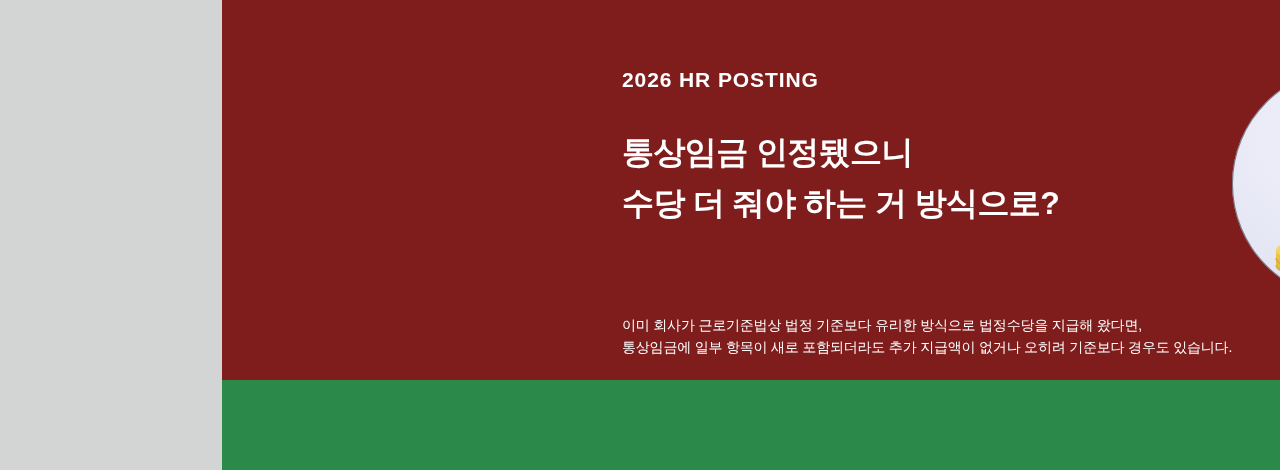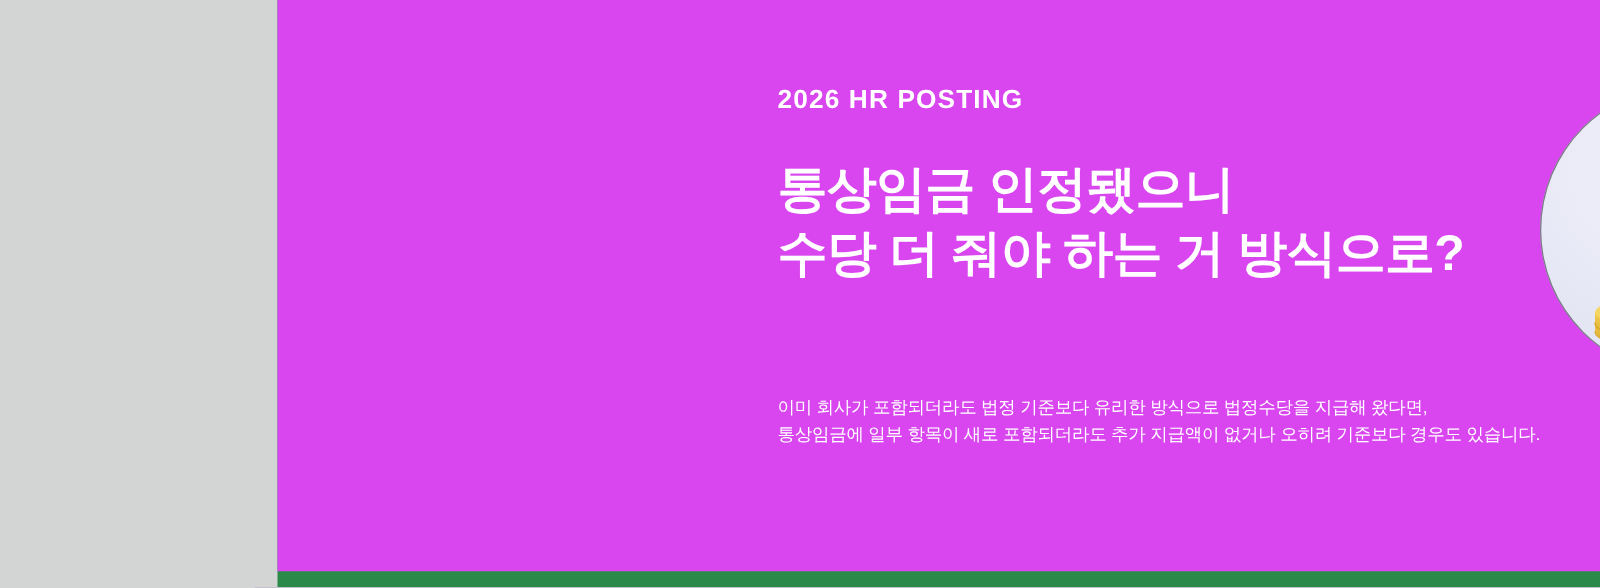--- a/index.html
+++ b/index.html
@@ -29,22 +29,22 @@
     height: 470px;
     background: #d3d4d4;
   }
 
   
   .content-area {
     position: absolute;
     left: 222px;
     top: 0;
     width: 1058px;
-    height: 457px;
-    background: #d946ef;
+    height: 380px;
+    background: #7f1d1d;
   }
 
   
   .text-block {
     position: absolute;
     left: 400px;
     top: 66px;
     width: 600px;
   }
 
@@ -53,21 +53,21 @@
     font-weight: bold;
     color: #ffffff;
     letter-spacing: 0.9px;
     line-height: 28px;
     margin: 0 0 33px 0;
     white-space: nowrap;
   }
 
   .headline {
     margin: 0;
-    font-size: 40px;
+    font-size: 32px;
     font-weight: bold;
     color: #ffffff;
     line-height: 51px;
     letter-spacing: -0.6px;
     white-space: nowrap;
   }
 
   .headline-line {
     display: block;
   }
@@ -132,21 +132,21 @@
     <div class="text-block">
       <div class="eyebrow">2026 HR POSTING</div>
 
       <h1 class="headline">
         <span class="headline-line">통상임금 인정됐으니</span>
         <span class="headline-line">수당 더 줘야 하는 거 방식으로?</span>
       </h1>
     </div>
 
     <p class="paragraph">
-      <span class="paragraph-line">이미 회사가 포함되더라도 법정 기준보다 유리한 방식으로 법정수당을 지급해 왔다면,</span>
+      <span class="paragraph-line">이미 회사가 근로기준법상 법정 기준보다 유리한 방식으로 법정수당을 지급해 왔다면,</span>
       <span class="paragraph-line">통상임금에 일부 항목이 새로 포함되더라도 추가 지급액이 없거나 오히려 기준보다 경우도 있습니다.</span>
     </p>
 
     <div class="illustration">
       <div class="illustration-circle">
         <svg class="illustration-svg" viewBox="0 0 232 232" xmlns="http://www.w3.org/2000/svg">
           <defs>
             <linearGradient id="arrowGrad" x1="0" y1="0" x2="1" y2="1">
               <stop offset="0%" stop-color="#f2655a"></stop>
               <stop offset="55%" stop-color="#e8453c"></stop>

